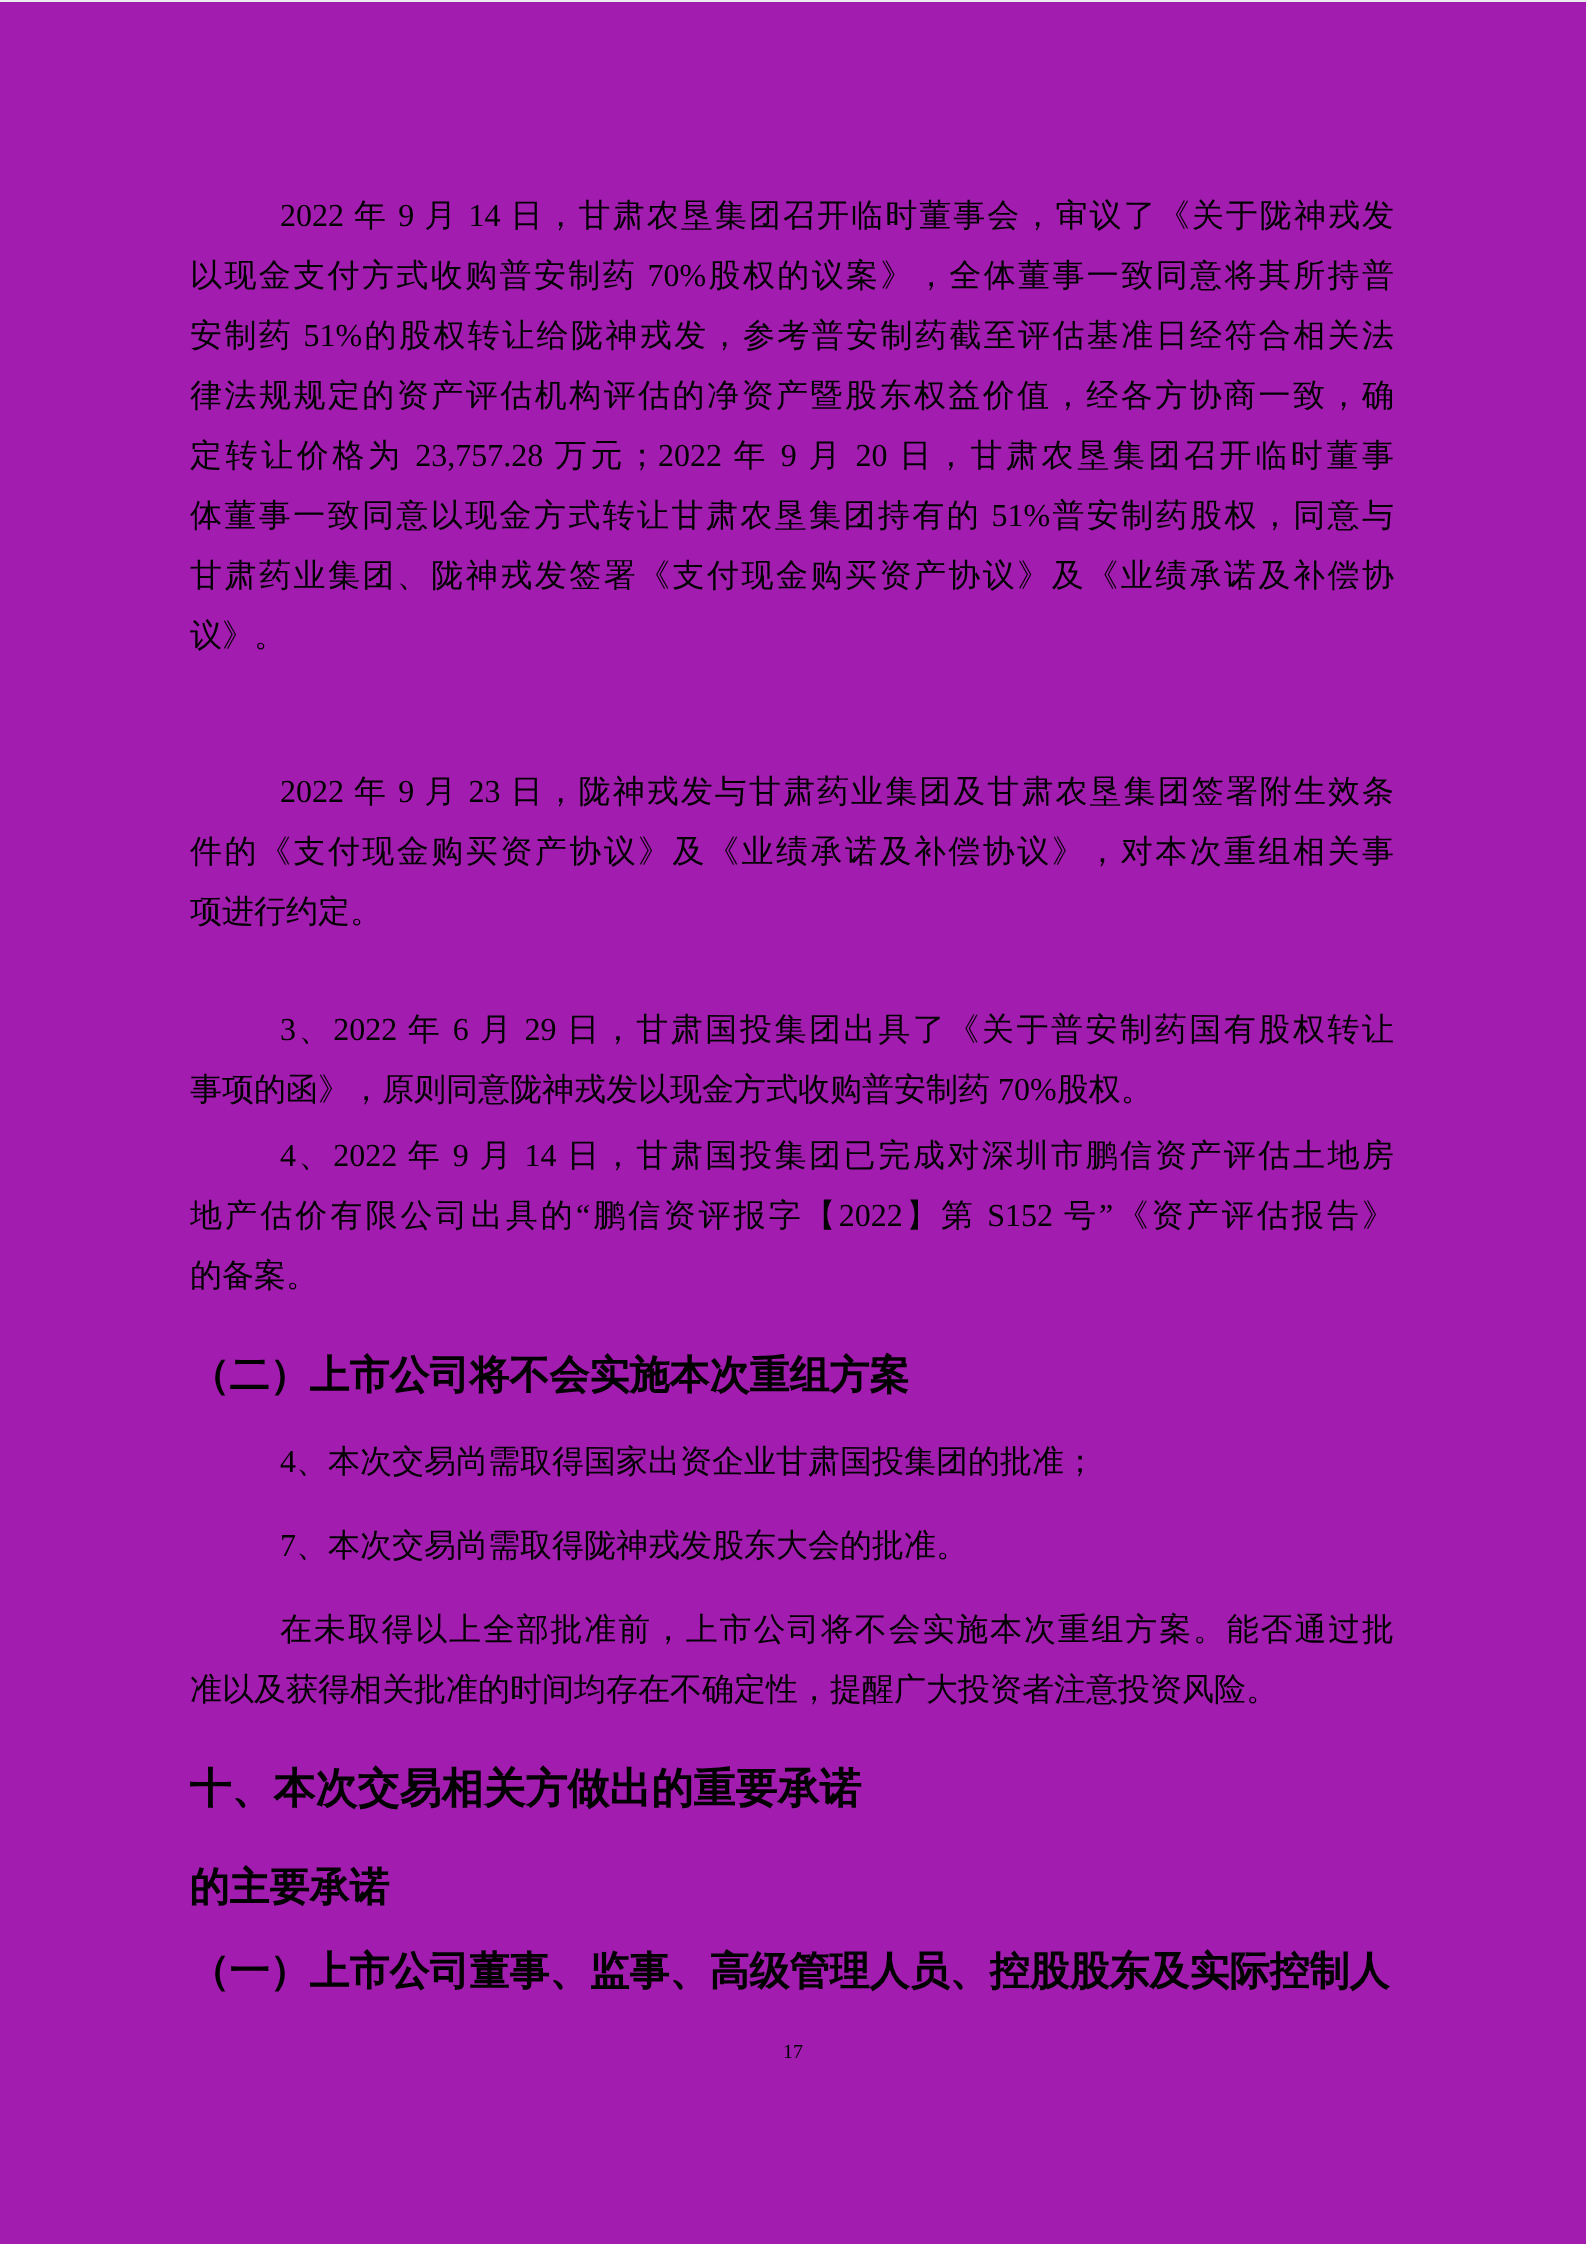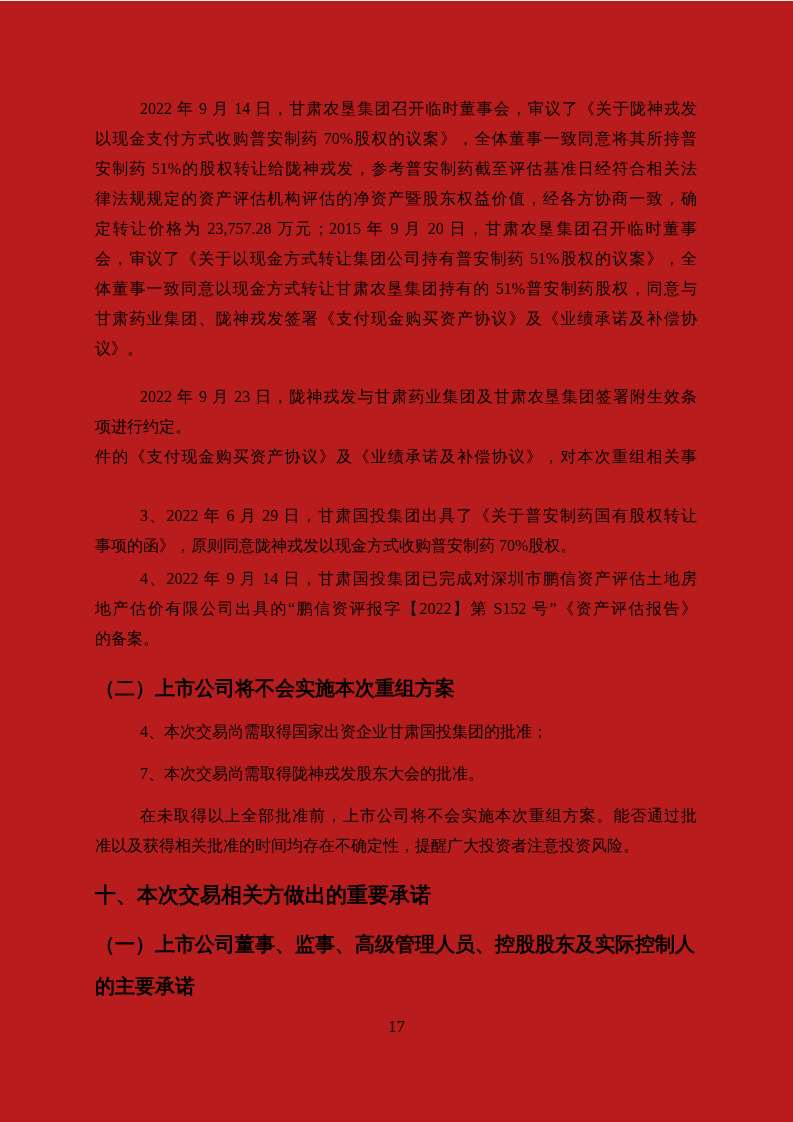--- a/index.html
+++ b/index.html
@@ -1,21 +1,21 @@
 <!DOCTYPE html>
 <html><head>
 <meta charset="utf-8">
 <style>
   * { margin: 0; padding: 0; box-sizing: border-box; }
   html, body { background: #ffffff; }
   .page {
     position: relative;
     width: 793px;
     height: 1122px;
-    background: #b91c1c;
+    background: #a21caf;
     color: #000000;
     font-family: "Liberation Serif", "DejaVu Serif", serif;
     overflow: hidden;
     border-top: 1px solid #ececec;
   }
   .blk {
     position: absolute;
     left: 95px;
     width: 602px;
   }
@@ -36,45 +36,44 @@
     font-size: 21px;
     line-height: 34px;
   }
   .h-sub2 { line-height: 42px; }
   .pageno {
     position: absolute;
     top: 1016px;
     left: 0;
     width: 100%;
     text-align: center;
-    font-size: 17px;
+    font-size: 10px;
     line-height: 20px;
   }
 </style>
 </head>
 <body>
 
 <div class="page">
 
   <div class="blk body-text" style="top:93px">
     <div class="ln ind">2022 年 9 月 14 日，甘肃农垦集团召开临时董事会，审议了《关于陇神戎发</div>
     <div class="ln">以现金支付方式收购普安制药 70%股权的议案》，全体董事一致同意将其所持普</div>
     <div class="ln">安制药 51%的股权转让给陇神戎发，参考普安制药截至评估基准日经符合相关法</div>
     <div class="ln">律法规规定的资产评估机构评估的净资产暨股东权益价值，经各方协商一致，确</div>
-    <div class="ln">定转让价格为 23,757.28 万元；2015 年 9 月 20 日，甘肃农垦集团召开临时董事</div>
-    <div class="ln">会，审议了《关于以现金方式转让集团公司持有普安制药 51%股权的议案》，全</div>
+    <div class="ln">定转让价格为 23,757.28 万元；2022 年 9 月 20 日，甘肃农垦集团召开临时董事</div>
     <div class="ln">体董事一致同意以现金方式转让甘肃农垦集团持有的 51%普安制药股权，同意与</div>
     <div class="ln">甘肃药业集团、陇神戎发签署《支付现金购买资产协议》及《业绩承诺及补偿协</div>
     <div class="ln last">议》。</div>
   </div>
 
   <div class="blk body-text" style="top:381px">
     <div class="ln ind">2022 年 9 月 23 日，陇神戎发与甘肃药业集团及甘肃农垦集团签署附生效条</div>
+    <div class="ln">件的《支付现金购买资产协议》及《业绩承诺及补偿协议》，对本次重组相关事</div>
     <div class="ln last">项进行约定。</div>
-    <div class="ln">件的《支付现金购买资产协议》及《业绩承诺及补偿协议》，对本次重组相关事</div>
   </div>
 
   <div class="blk body-text" style="top:500px">
     <div class="ln ind">3、2022 年 6 月 29 日，甘肃国投集团出具了《关于普安制药国有股权转让</div>
     <div class="ln last">事项的函》，原则同意陇神戎发以现金方式收购普安制药 70%股权。</div>
   </div>
 
   <div class="blk body-text" style="top:563px">
     <div class="ln ind">4、2022 年 9 月 14 日，甘肃国投集团已完成对深圳市鹏信资产评估土地房</div>
     <div class="ln">地产估价有限公司出具的“鹏信资评报字【2022】第 S152 号”《资产评估报告》</div>
@@ -96,19 +95,19 @@
   <div class="blk h-chapter" style="top:877px">
     <div class="left">十、本次交易相关方做出的重要承诺</div>
   </div>
 
   <div class="blk body-text" style="top:800px">
     <div class="ln ind">在未取得以上全部批准前，上市公司将不会实施本次重组方案。能否通过批</div>
     <div class="ln last">准以及获得相关批准的时间均存在不确定性，提醒广大投资者注意投资风险。</div>
   </div>
 
   <div class="blk h-sub h-sub2" style="top:922px">
+    <div class="left">的主要承诺</div>
     <div class="left">（一）上市公司董事、监事、高级管理人员、控股股东及实际控制人</div>
-    <div class="left">的主要承诺</div>
   </div>
 
   <div class="pageno">17</div>
 
 </div>
 
 </body></html>

